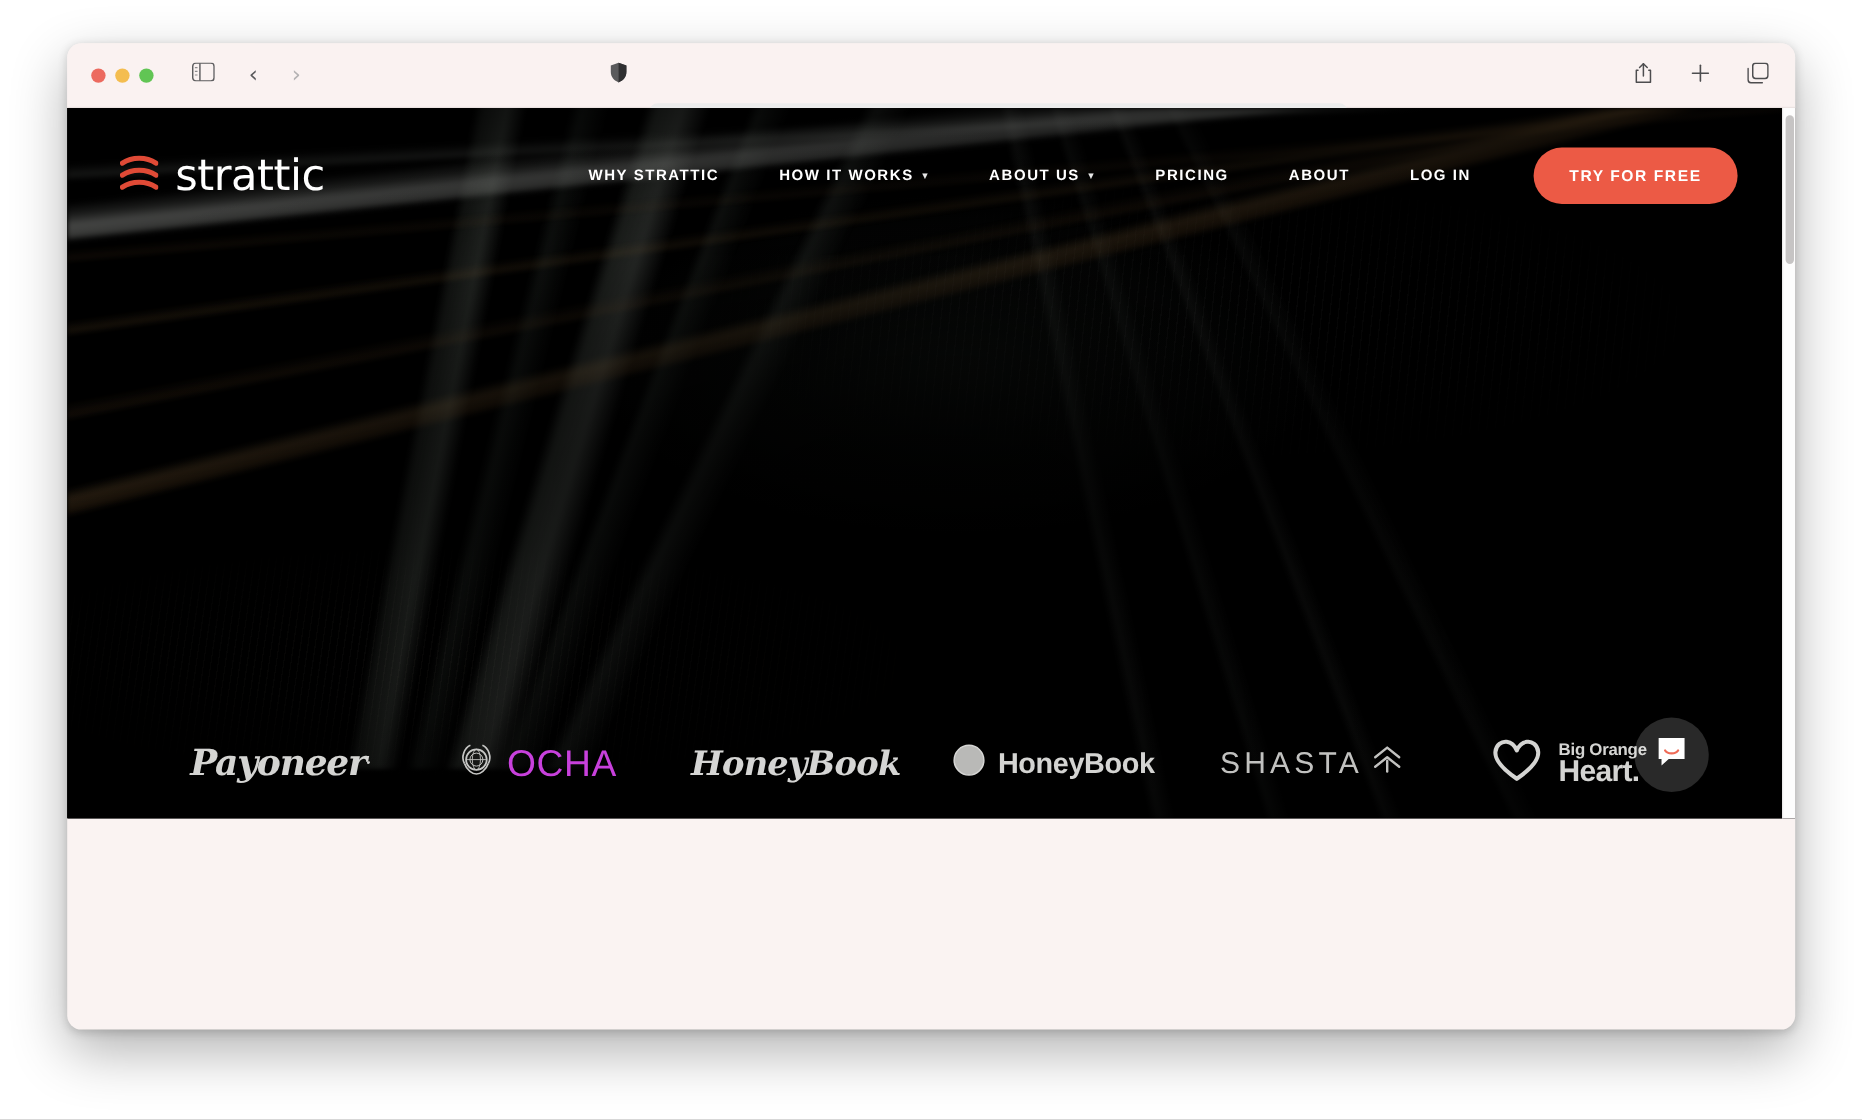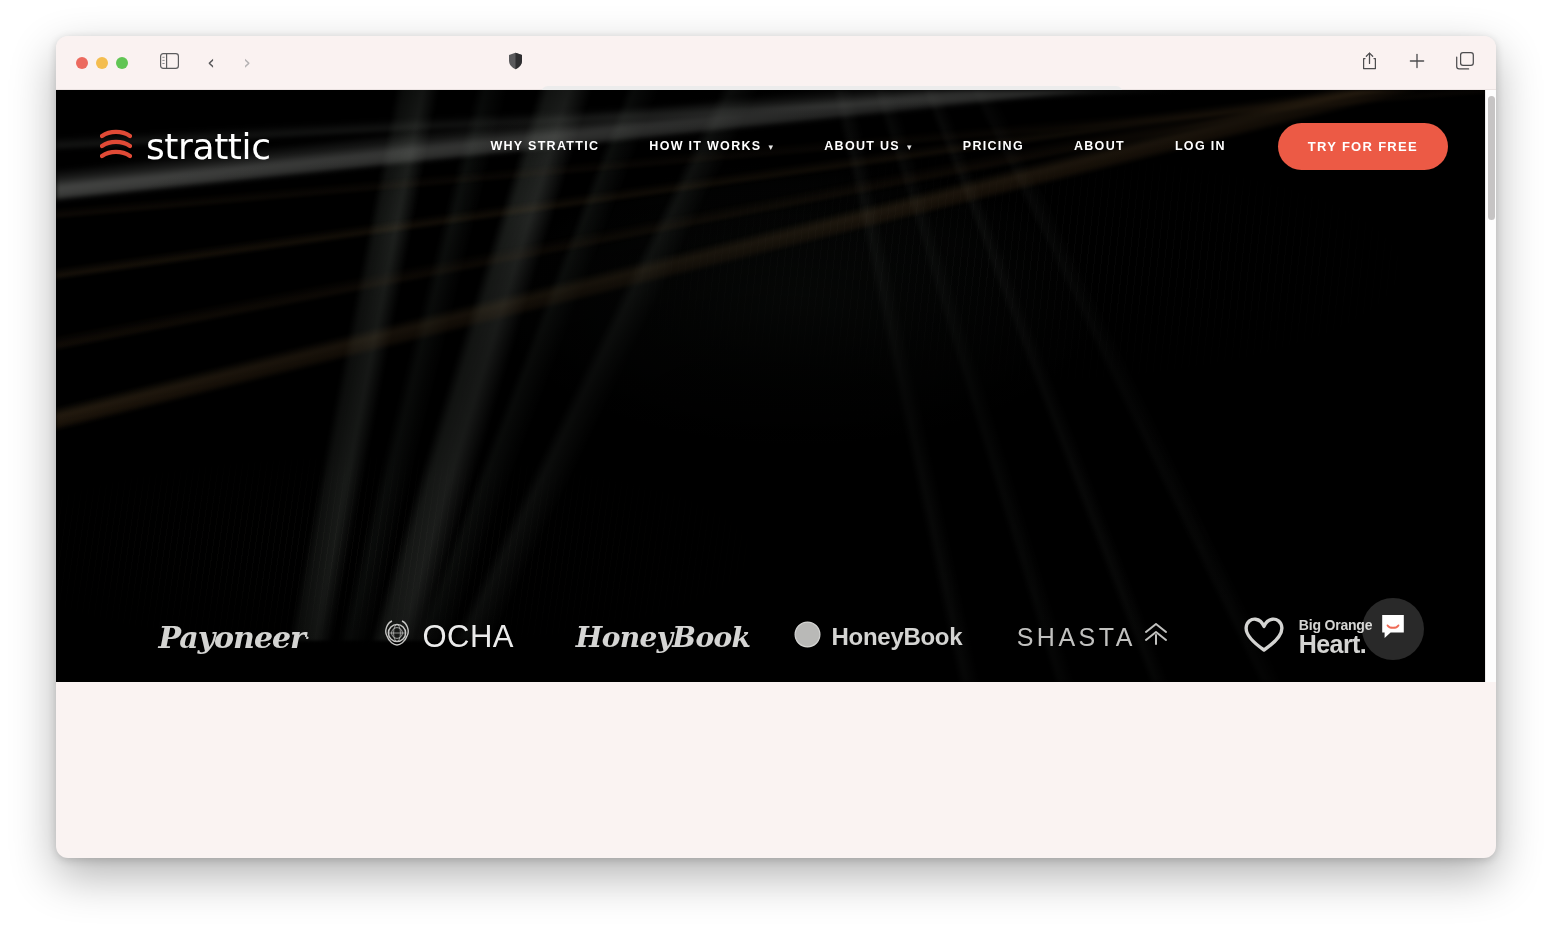--- a/index.html
+++ b/index.html
@@ -243,21 +243,21 @@
     color: #e6e6e4;
     opacity: .92;
   }
   .client-payoneer {
     font-family: "DejaVu Serif", serif;
     font-style: italic; font-weight: 700;
     font-size: 30px; letter-spacing: -1px;
   }
   .client-payoneer .tick { font-size: 13px; vertical-align: top; }
   .client-ocha { gap: 10px; font-size: 31px; letter-spacing: 0.5px; font-weight: 400;
-                 color: #ffffff; font-family: "Liberation Sans", sans-serif; }
+                 color: #d946ef; font-family: "Liberation Sans", sans-serif; }
   .client-resident { font-size: 29px; letter-spacing: 1.5px; font-weight: 400; color: #cfcfcd; }
   .client-honeybook {
     font-family: "DejaVu Serif", serif; font-style: italic; font-weight: 700;
     font-size: 28px; letter-spacing: -0.6px; color: #e8e8e6;
   }
   .client-coralogix { gap: 11px; font-size: 24px; font-weight: 700; letter-spacing: -0.3px; }
   .client-shasta { gap: 7px; font-size: 25px; letter-spacing: 3.5px; font-weight: 400; color: #d2d2d0; }
   .client-boh { gap: 14px; }
   .boh-text { line-height: 1.0; text-align: left; }
   .boh-top { font-size: 14px; font-weight: 700; letter-spacing: -0.2px; display: block; }

